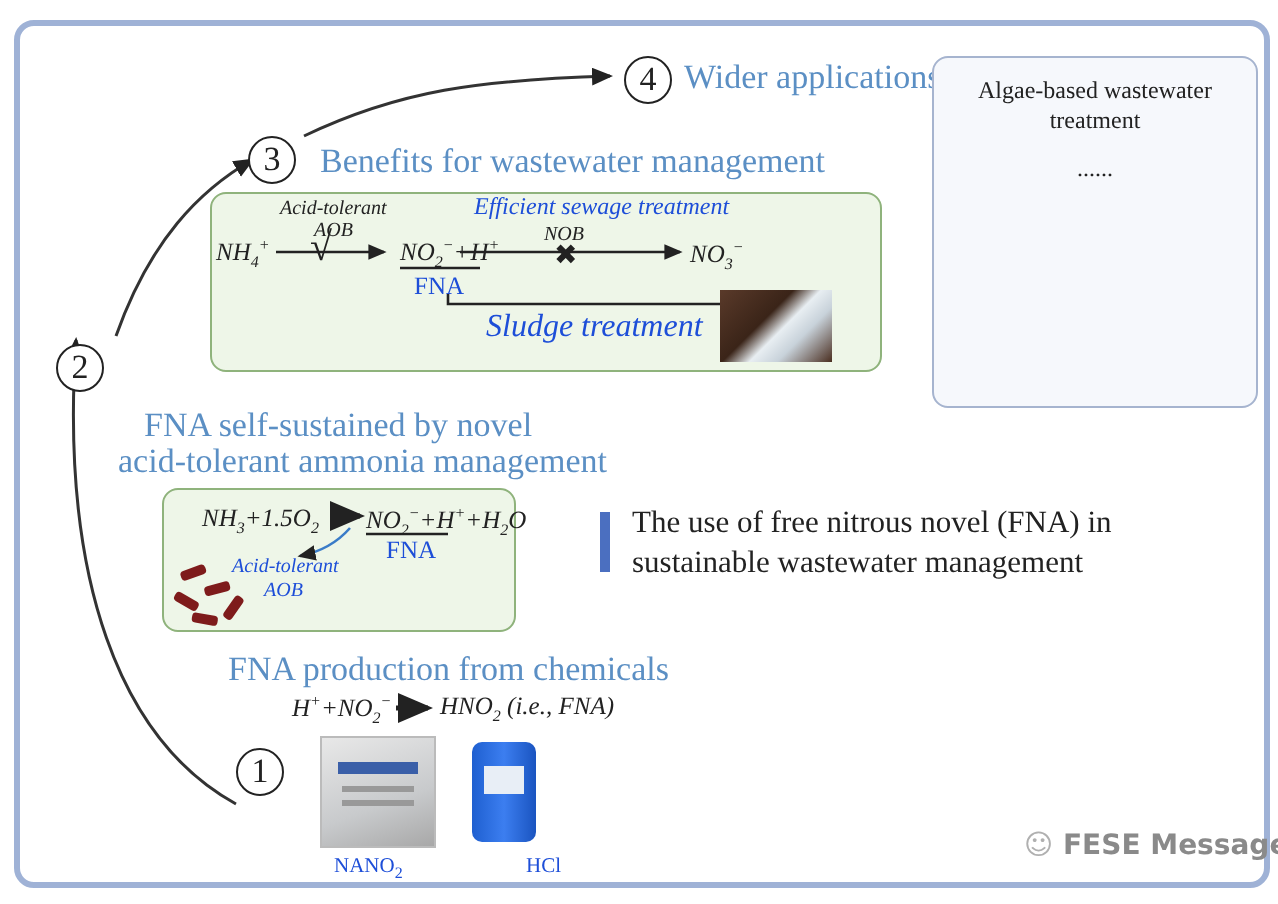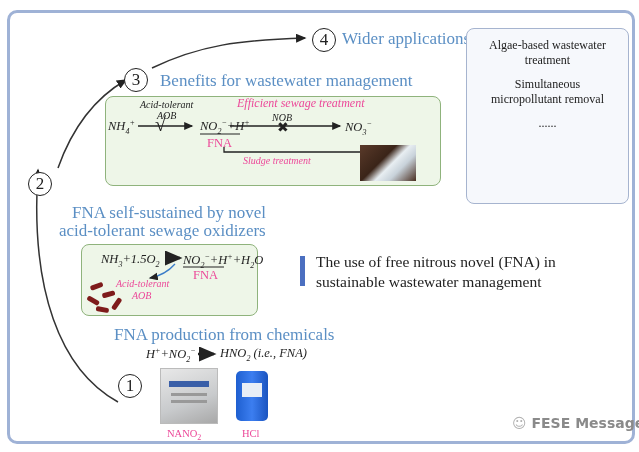--- a/index.html
+++ b/index.html
@@ -8,21 +8,21 @@
     .frame { position:absolute; left:7px; top:10px; width:622px; height:428px;
       border:3px solid #9fb2d6; border-radius:10px; background:#fff; }
     .abs { position:absolute; }
     .heading { color:#5b8fc4; font-size:17px; white-space:nowrap; }
     .circle { width:24px; height:24px; border:1.6px solid #222; border-radius:50%;
       display:flex; align-items:center; justify-content:center; font-size:17px; background:#fff; box-sizing:border-box; }
     .greenbox { background:#eef6e8; border:1.6px solid #8fb37c; border-radius:8px; }
     .appbox { left:466px; top:28px; width:163px; height:176px; background:#f6f8fc;
       border:1.5px solid #a6b4cf; border-radius:8px; box-sizing:border-box; text-align:center; font-size:12px; line-height:15px; }
     .appbox .item { margin-top:9px; }
-    .red { color:#ec4899; }
+    .red { color:#1d4ed8; }
     .italic { font-style:italic; }
     .small { font-size:10px; }
     .chem { font-size:12.5px; white-space:nowrap;font-style:italic; }
     sub, sup { font-size:8px; }
     .title-bar { left:300px; top:256px; width:5px; height:30px; background:#4b6fc0; }
     .title-text { left:316px; top:252px; font-size:15.5px; line-height:20px; color:#222; }
     .watermark { left:512px; top:415px; font-family:"DejaVu Sans", sans-serif; font-size:14px; color:#8a8a8a; white-space:nowrap;font-weight:bold; }
     svg { position:absolute; left:0; top:0; overflow:visible; }
   </style>
 </head>
@@ -45,21 +45,20 @@
   <path d="M152,68 C200,45 240,40 305,38" fill="none" stroke="#333" stroke-width="1.5" marker-end="url(#ah)"></path>
 </svg>
 
 <div class="abs circle" style="left:312px;top:28px;">
     <span>4</span>
   </div>
 <div class="abs heading" style="left:342px;top:29px;">Wider applications</div>
 
 <div class="abs appbox">
   <div class="item" style="padding:0 20px;">Algae-based wastewater treatment</div>
-  <div class="item" style="padding:0 22px;">Simultaneous micropollutant removal</div>
   <div class="item">......</div>
 </div>
 
 <div class="abs circle" style="left:124px;top:68px;">
     <span>3</span>
   </div>
 <div class="abs heading" style="left:160px;top:71px;">Benefits for wastewater management</div>
 
 <div class="abs greenbox" style="left:105px;top:96px;width:334px;height:88px;"></div>
 <div class="abs italic small" style="left:140px;top:99px;">Acid-tolerant</div>
@@ -71,28 +70,28 @@
   <line x1="230" y1="126" x2="340" y2="126" stroke="#222" stroke-width="1.3" marker-end="url(#ah)"></line>
   <line x1="200" y1="134" x2="240" y2="134" stroke="#222" stroke-width="1.2"></line>
   <path d="M224,147 L224,152 L405,152" fill="none" stroke="#222" stroke-width="1.3" marker-end="url(#ah)"></path>
 </svg>
 <div class="abs" style="left:155px;top:113px;font-size:20px;font-weight:bold;">√</div>
 <div class="abs chem" style="left:200px;top:118px;">NO<sub>2</sub><sup>−</sup>+H<sup>+</sup></div>
 <div class="abs red" style="left:207px;top:136px;font-size:12.5px;">FNA</div>
 <div class="abs italic small" style="left:272px;top:112px;">NOB</div>
 <div class="abs" style="left:277px;top:119px;font-size:14px;">✖</div>
 <div class="abs chem" style="left:345px;top:119px;">NO<sub>3</sub><sup>−</sup></div>
-<div class="abs italic red" style="left:243px;top:155px;font-size:10px;">Sludge treatment</div>
+<div class="abs italic red" style="left:243px;top:155px;font-size:16px;">Sludge treatment</div>
 <div class="abs" style="left:360px;top:145px;width:56px;height:36px;background:linear-gradient(135deg,#5a3a2a 0%,#3a2418 40%,#e8eef2 55%,#c8d2da 70%,#4a2e20 100%);"></div>
 
 <div class="abs circle" style="left:28px;top:172px;">
     <span>2</span>
   </div>
 <div class="abs heading" style="left:72px;top:203px;">FNA self-sustained by novel</div>
-<div class="abs heading" style="left:59px;top:221px;">acid-tolerant sewage oxidizers</div>
+<div class="abs heading" style="left:59px;top:221px;">acid-tolerant ammonia management</div>
 
 <div class="abs greenbox" style="left:81px;top:244px;width:175px;height:70px;"></div>
 <div class="abs chem" style="left:101px;top:252px;">NH<sub>3</sub>+1.5O<sub>2</sub></div>
 <svg width="639" height="452">
   <line x1="165" y1="258" x2="180" y2="258" stroke="#222" stroke-width="2.5" marker-end="url(#ah)"></line>
   <line x1="183" y1="267" x2="224" y2="267" stroke="#222" stroke-width="1.2"></line>
   <path d="M175,264 C168,272 160,276 150,278" fill="none" stroke="#3a7cc8" stroke-width="1.3" marker-end="url(#ah)"></path>
   <g fill="#7e1b1b">
     <rect x="90" y="284" width="13" height="5" rx="2" transform="rotate(-20 96 286)"></rect>
     <rect x="102" y="292" width="13" height="5" rx="2" transform="rotate(-15 108 294)"></rect>
@@ -123,18 +122,18 @@
   </div>
 <div class="abs" style="left:160px;top:368px;width:56px;height:54px;background:linear-gradient(160deg,#e8e8e8,#c8cacc 60%,#a8a8a8);border:1px solid #bbb;">
   <div style="margin:12px 8px 0;height:6px;background:#3a5fa8;"></div>
   <div style="margin:6px 10px 0;height:3px;background:#999;"></div>
   <div style="margin:4px 10px 0;height:3px;background:#999;"></div>
 </div>
 <div class="abs" style="left:236px;top:371px;width:32px;height:50px;background:linear-gradient(90deg,#1e5fd0,#3c7ef0 50%,#1a54c0);border-radius:5px;">
   <div style="margin:12px 6px 0;height:14px;background:#e8eef6;"></div>
 </div>
 <div class="abs red" style="left:167px;top:428px;font-size:10.5px;">NANO<sub>2</sub></div>
-<div class="abs red" style="left:242px;top:428px;font-size:10.5px;">HCl</div>
+<div class="abs red" style="left:263px;top:428px;font-size:10.5px;">HCl</div>
 
 <div class="abs watermark">
   <span style="color:#b0b0b0;">☺</span>
   <span>FESE Message</span>
 </div>
 
 </body></html>

